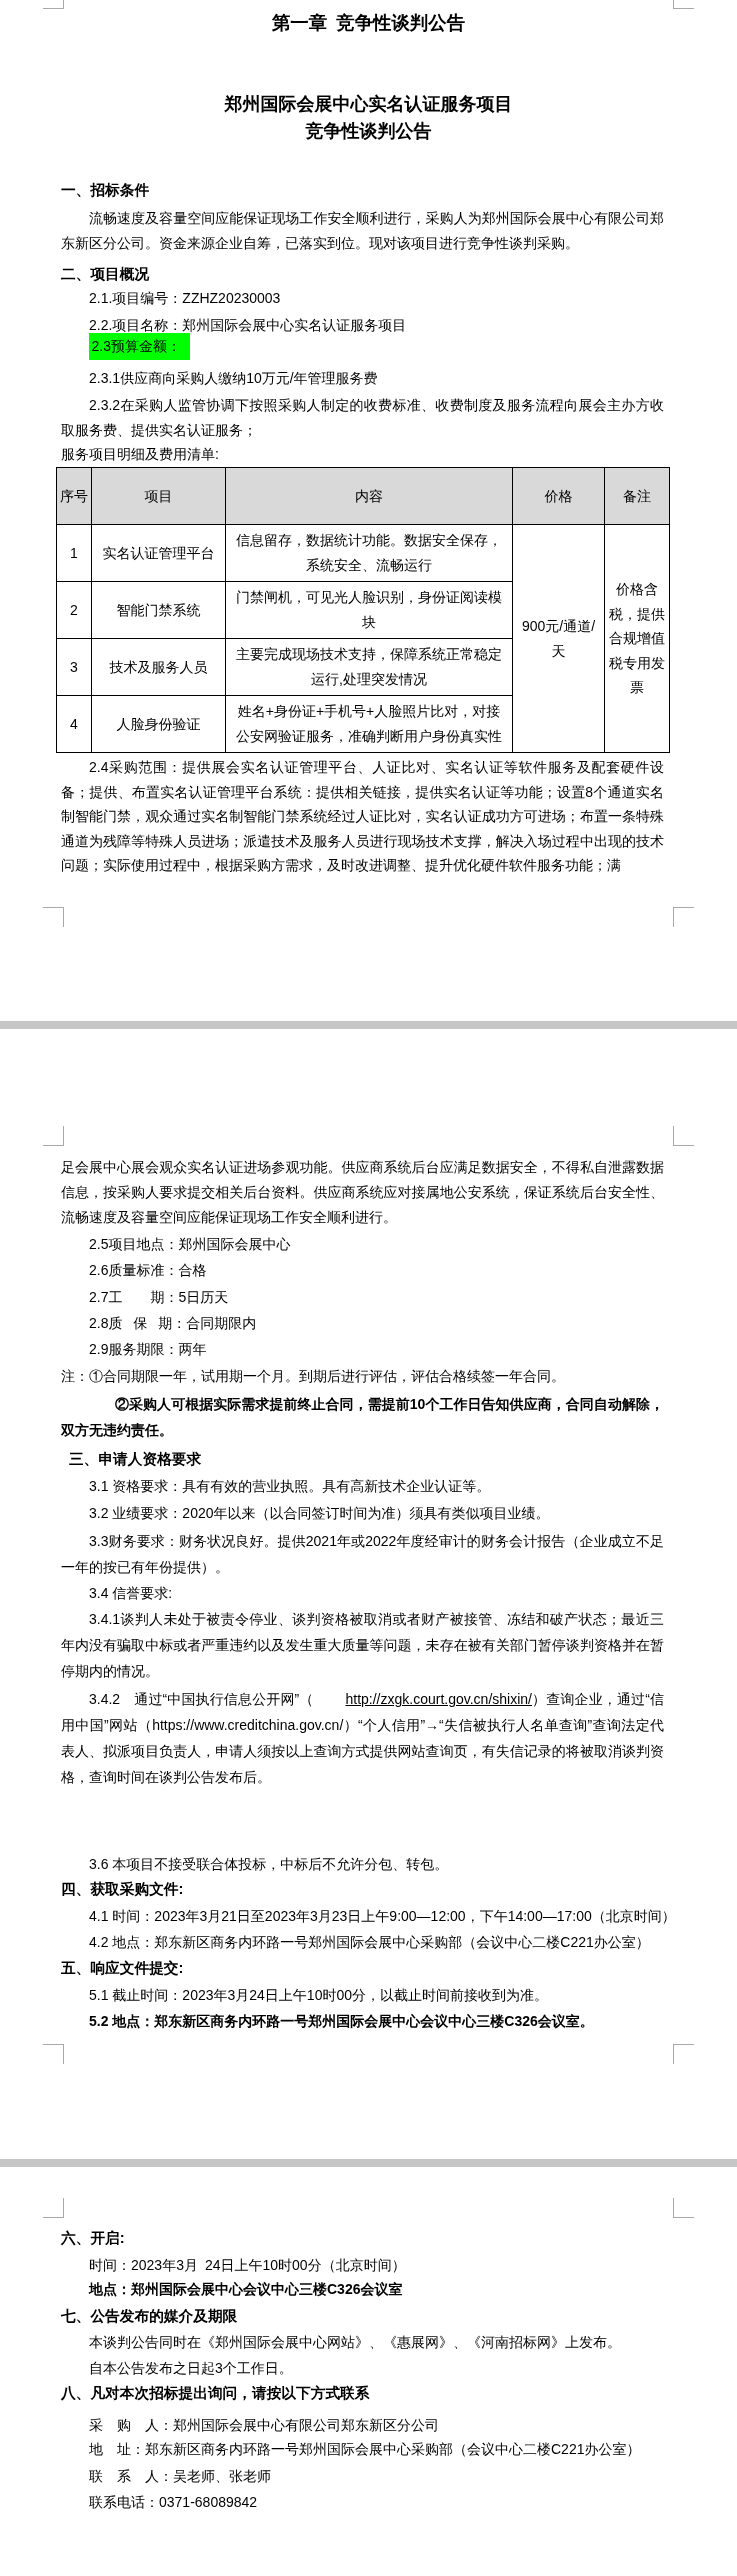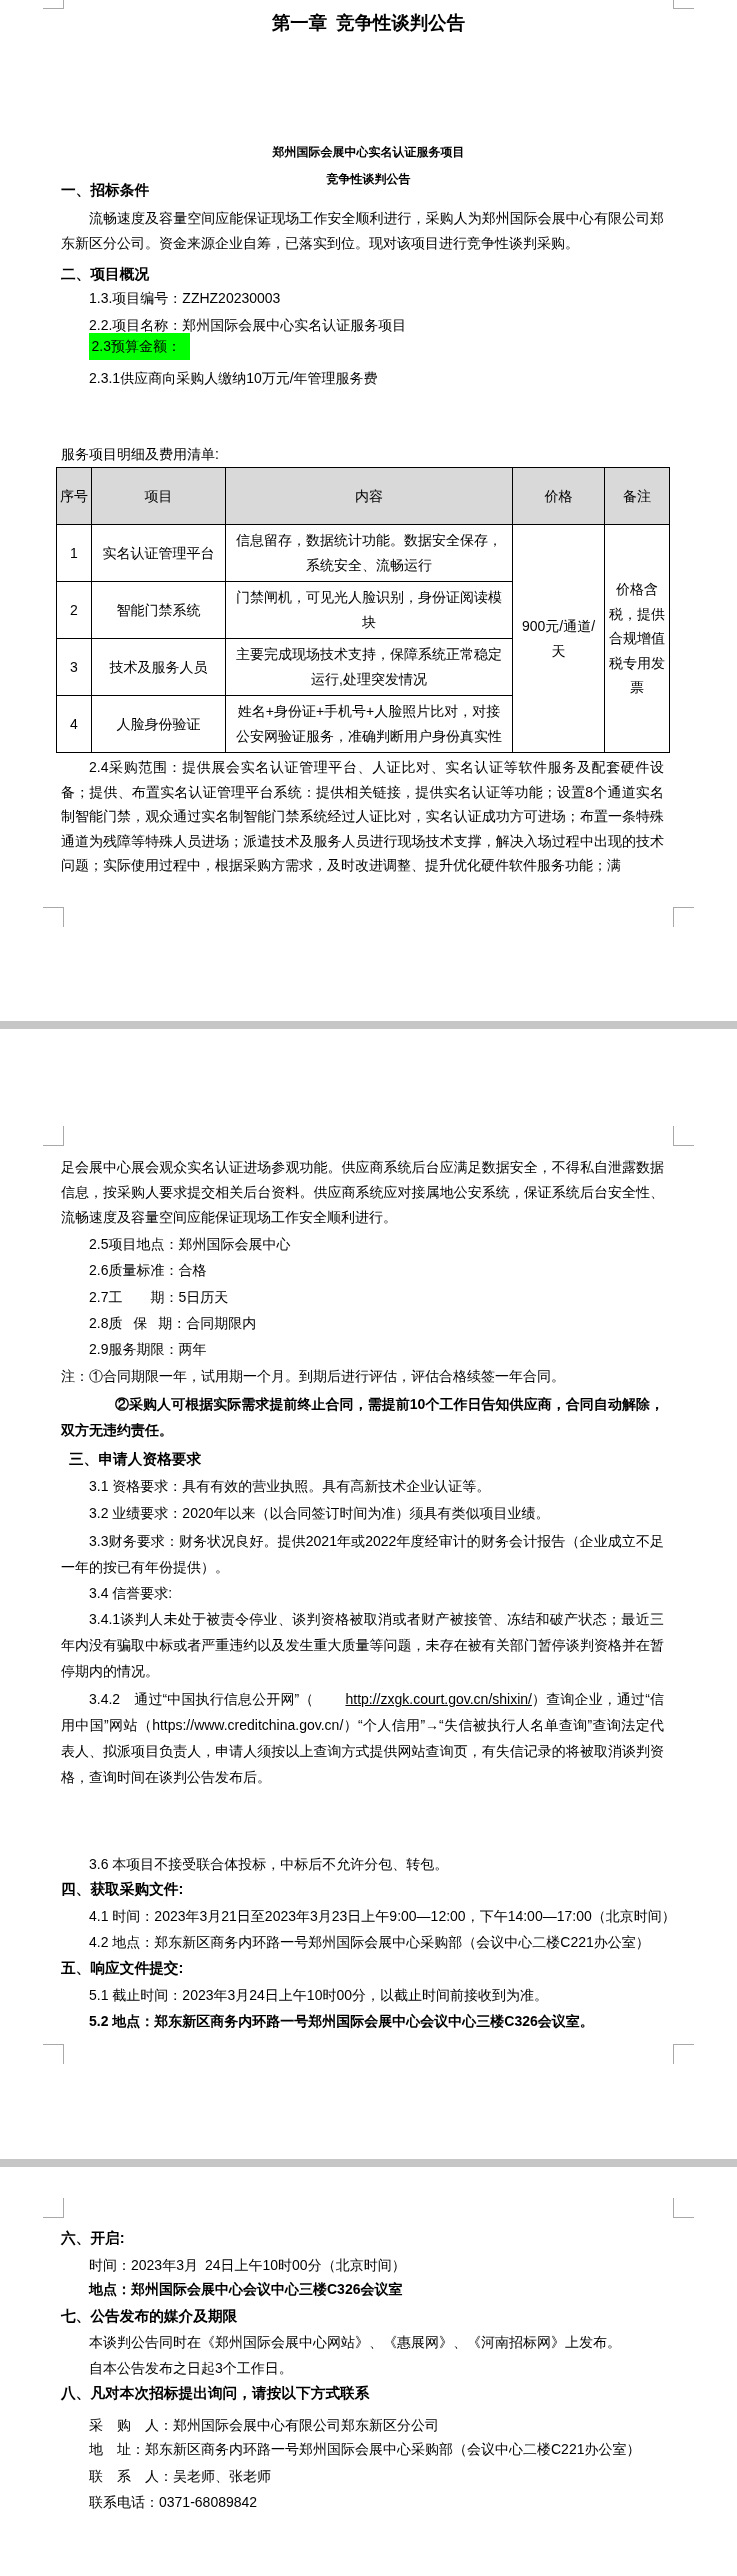--- a/index.html
+++ b/index.html
@@ -6,21 +6,21 @@
   body{
     width:737px;height:2576px;position:relative;background:#ffffff;
     overflow:hidden;font-family:"Liberation Sans",sans-serif;color:#000;
   }
   .page{position:absolute;left:0;width:737px;background:#ffffff;}
   .sep{position:absolute;left:0;width:737px;height:8px;background:#c6c6c6;}
   
   .t{position:absolute;font-size:14px;line-height:24.6px;color:#000;white-space:pre-wrap;}
   .c{left:0;width:737px;text-align:center;}
   .big{font-size:18.4px;font-weight:bold;}
-  .sub{font-size:12px;font-weight:bold;margin-top:48px;}
+  .sub{font-size:18px;font-weight:bold;}
   .h{font-size:14.7px;font-weight:bold;left:61px;}
   .item{left:89px;}
   .flush{left:61px;}
   .para{left:61px;width:603px;text-align:justify;}
   .ind{text-indent:28px;}
   .ind2{text-indent:54px;}
   .lh42{line-height:26px;}
   .lh41{line-height:25px;}
   .bold{font-weight:bold;}
   .u{text-decoration:underline;padding-left:32px;}
@@ -52,24 +52,25 @@
 
 <div class="page" style="top:0;height:1021px;">
   <div class="t c big" style="top:11px;">第一章 竞争性谈判公告</div>
   <div class="t c sub" style="top:92px;">郑州国际会展中心实名认证服务项目</div>
   <div class="t c sub" style="top:119px;">竞争性谈判公告</div>
 
   <div class="t h" style="top:178px;">一、招标条件</div>
   <div class="t para ind" style="top:206px;">流畅速度及容量空间应能保证现场工作安全顺利进行，采购人为郑州国际会展中心有限公司郑东新区分公司。资金来源企业自筹，已落实到位。现对该项目进行竞争性谈判采购。</div>
 
   <div class="t h" style="top:262px;">二、项目概况</div>
-  <div class="t item" style="top:286px;">1.3.项目编号：ZZHZ20230003</div>
+  <div class="t item" style="top:286px;">2.1.项目编号：ZZHZ20230003</div>
   <div class="t item" style="top:313px;">2.2.项目名称：郑州国际会展中心实名认证服务项目</div>
   <div class="t item hl" style="top:333px;">2.3预算金额：</div>
   <div class="t item" style="top:366px;">2.3.1供应商向采购人缴纳10万元/年管理服务费</div>
+  <div class="t para ind" style="top:393px;">2.3.2在采购人监管协调下按照采购人制定的收费标准、收费制度及服务流程向展会主办方收取服务费、提供实名认证服务；</div>
   <div class="t flush" style="top:442px;">服务项目明细及费用清单:</div>
 
   <table class="fee-table">
     <colgroup>
       <col style="width:35px;">
         <col style="width:134px;">
         <col style="width:287px;">
         <col style="width:92px;">
         <col style="width:65px;">
     </colgroup>

